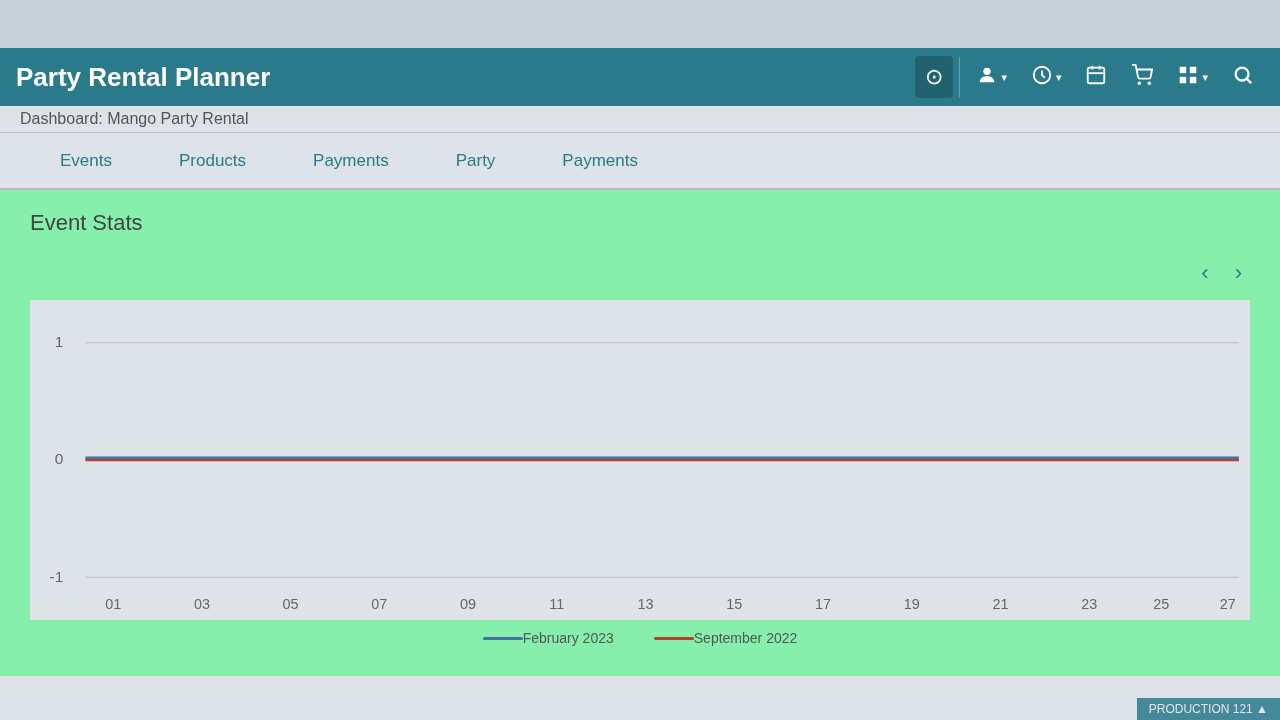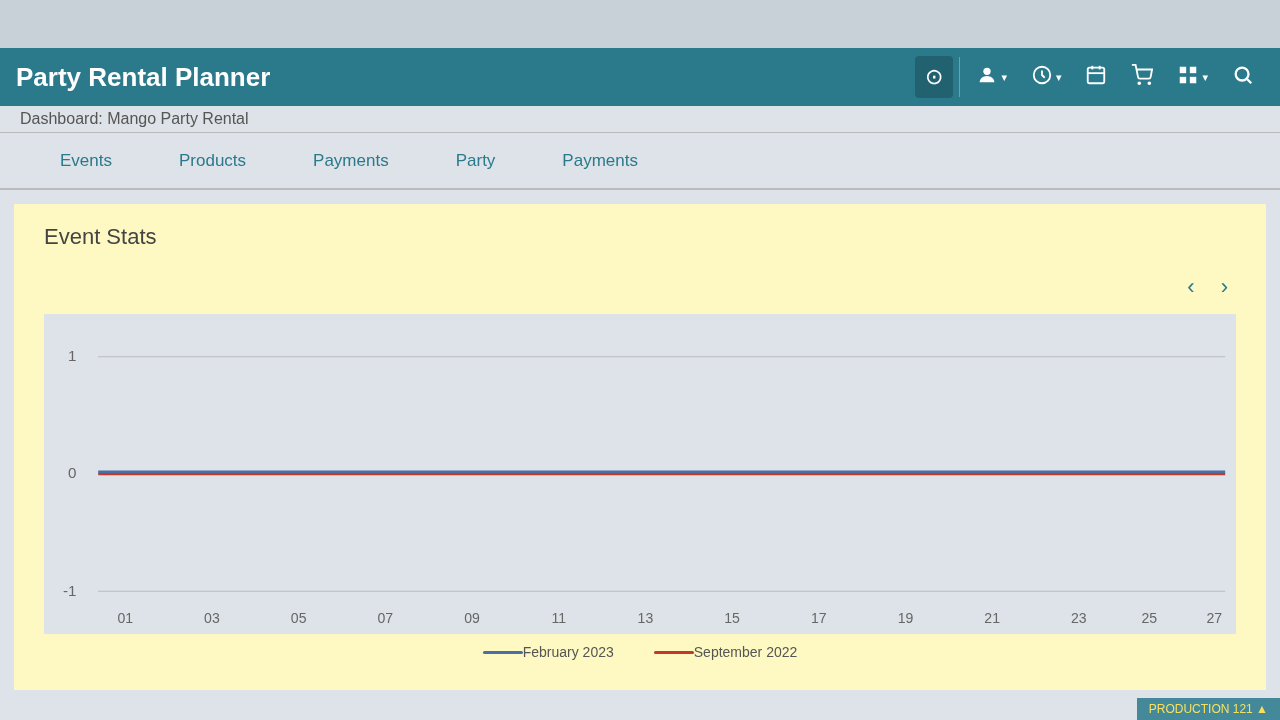--- a/index.html
+++ b/index.html
@@ -83,22 +83,22 @@
       border-bottom: 3px solid transparent;
       margin-bottom: -2px;
       background: none;
       border-top: none;
       border-left: none;
       border-right: none;
     }
 
     
     .chart-area {
-      background: #fef9c3;
-      margin: 14px;
+      background: #86efac;
+      margin: 0;
       padding: 20px 30px 30px;
     }
     .chart-title {
       font-size: 22px;
       color: #444;
       margin-bottom: 20px;
       font-weight: normal;
     }
     .chart-nav {
       display: flex;
@@ -146,21 +146,21 @@
       height: 3px;
       border-radius: 2px;
     }
 
     
     .footer-bar {
       position: fixed;
       bottom: 0;
       right: 0;
       background: #2a7a8c;
-      color: #fde047;
+      color: #e5e5e5;
       font-size: 12px;
       padding: 4px 12px;
       opacity: 0.85;
     }
   </style>
 </head>
 <body>
 
 <div class="header">
   <span class="header-title">Party Rental Planner</span>

